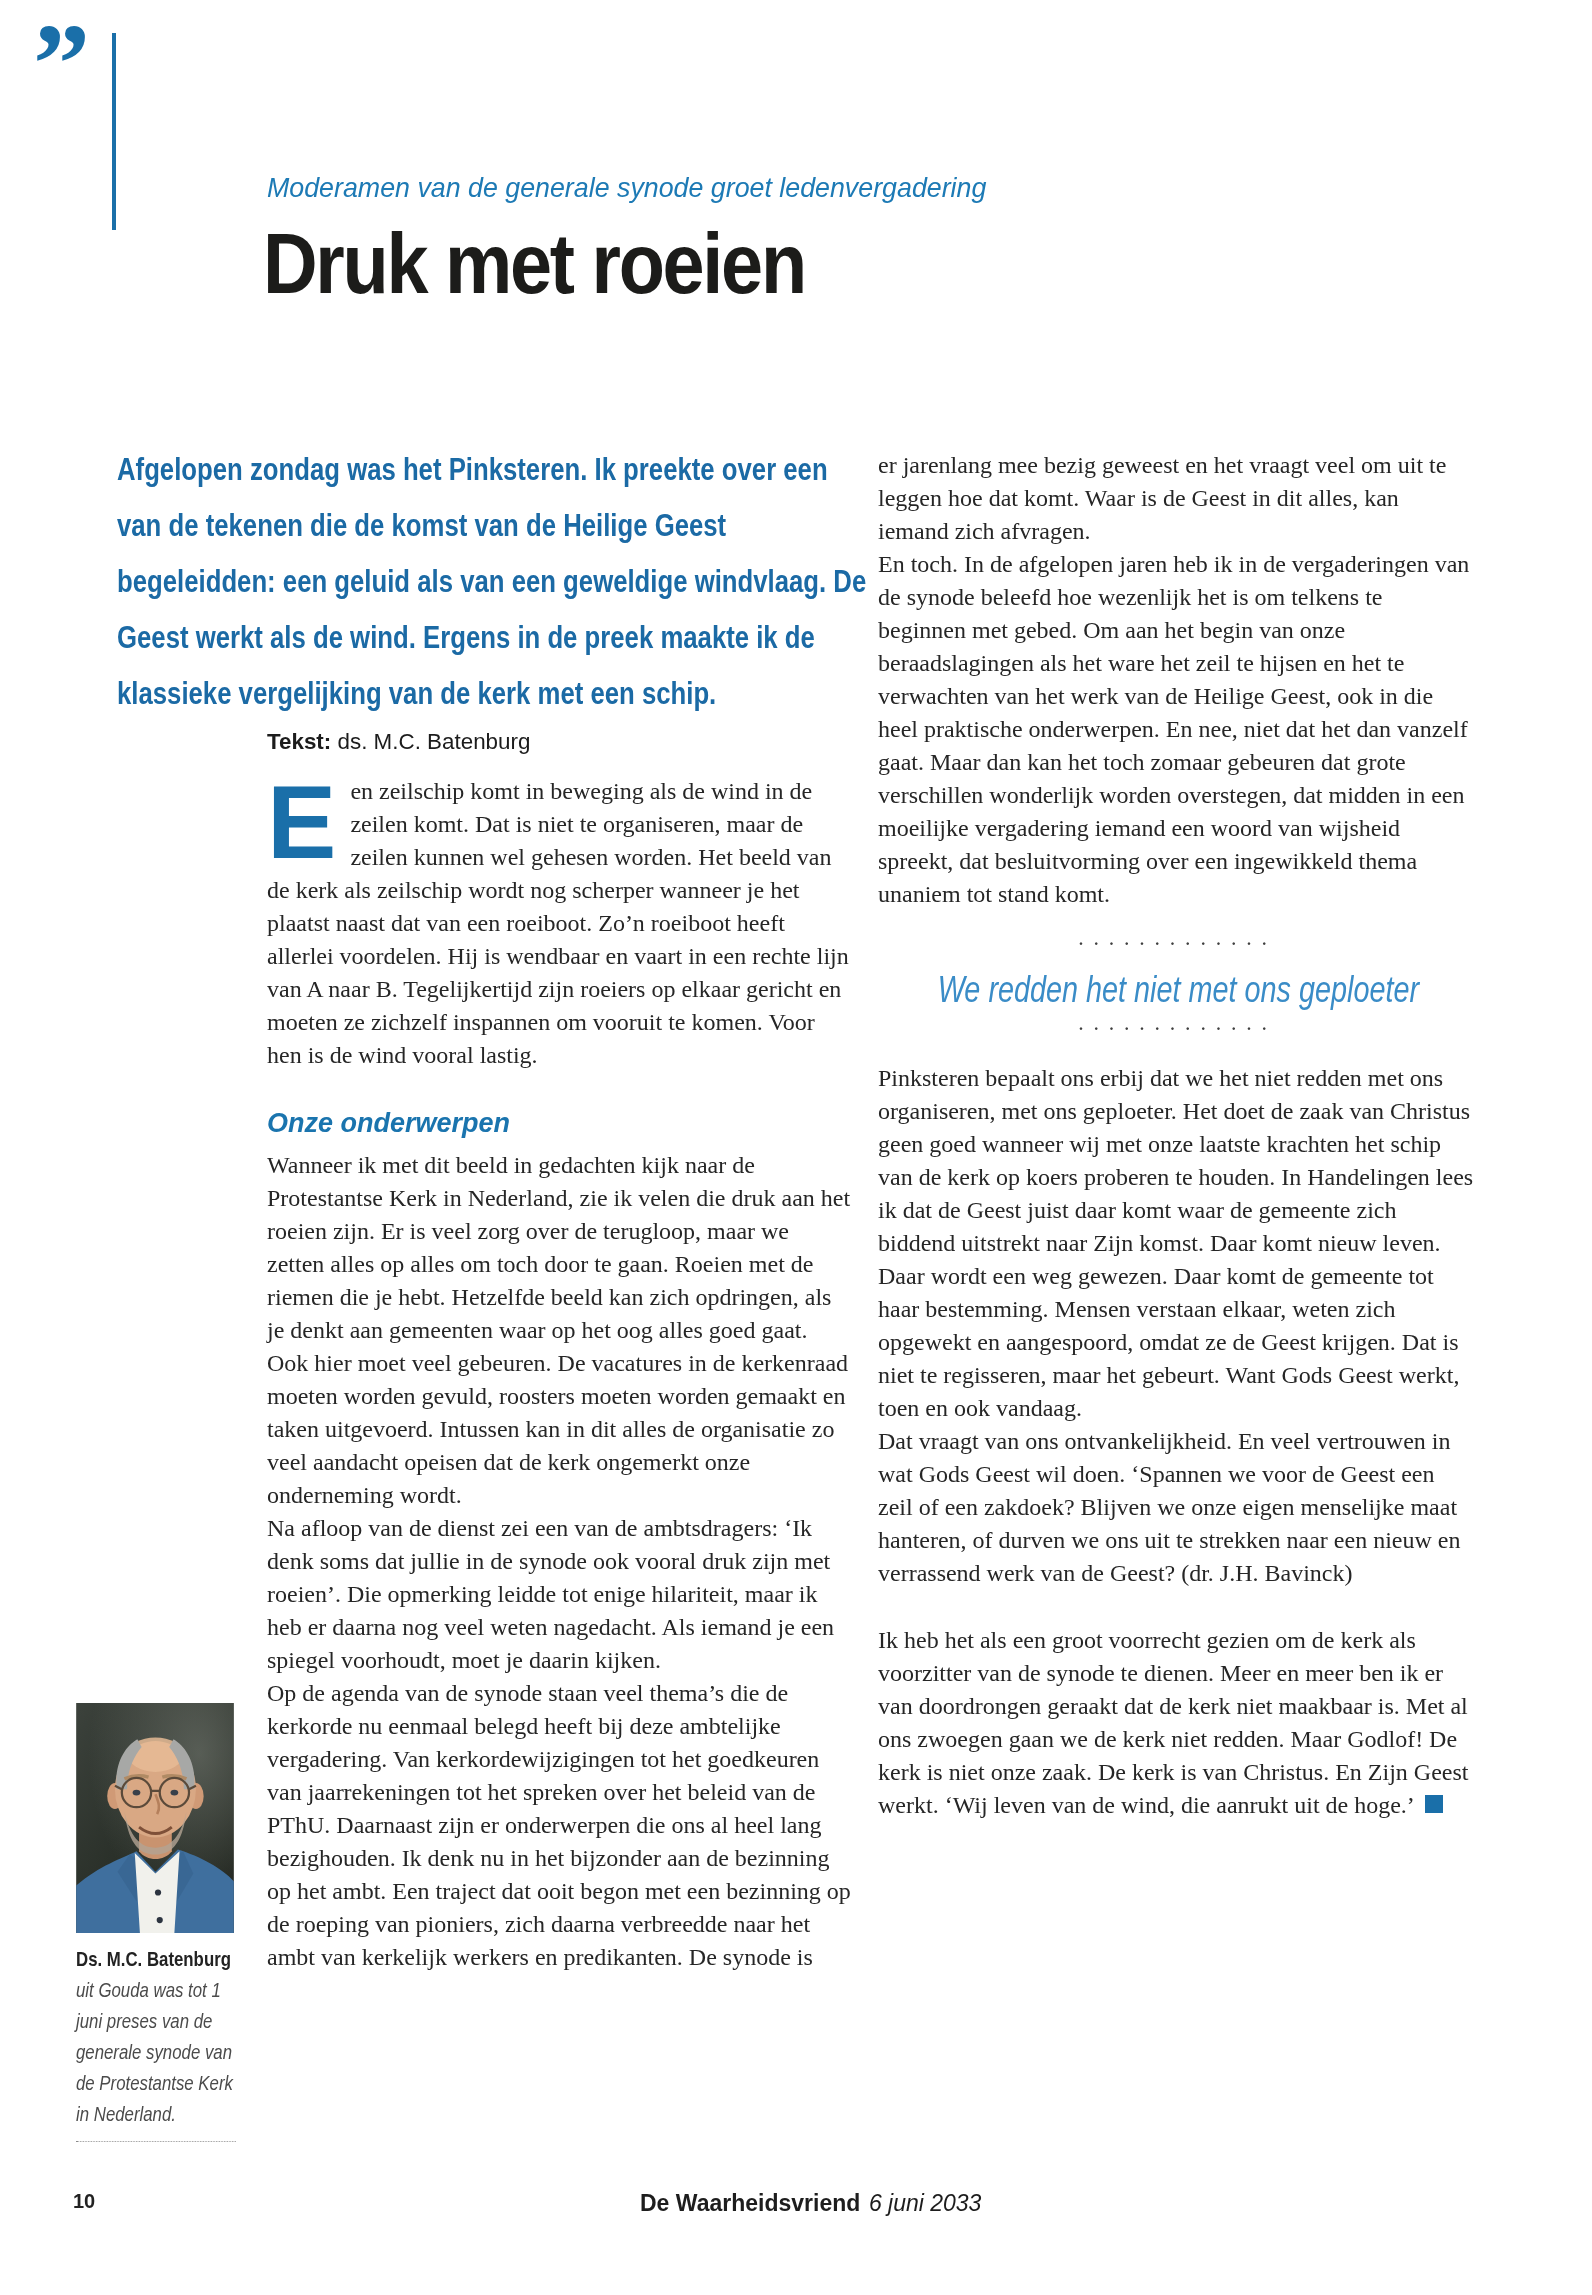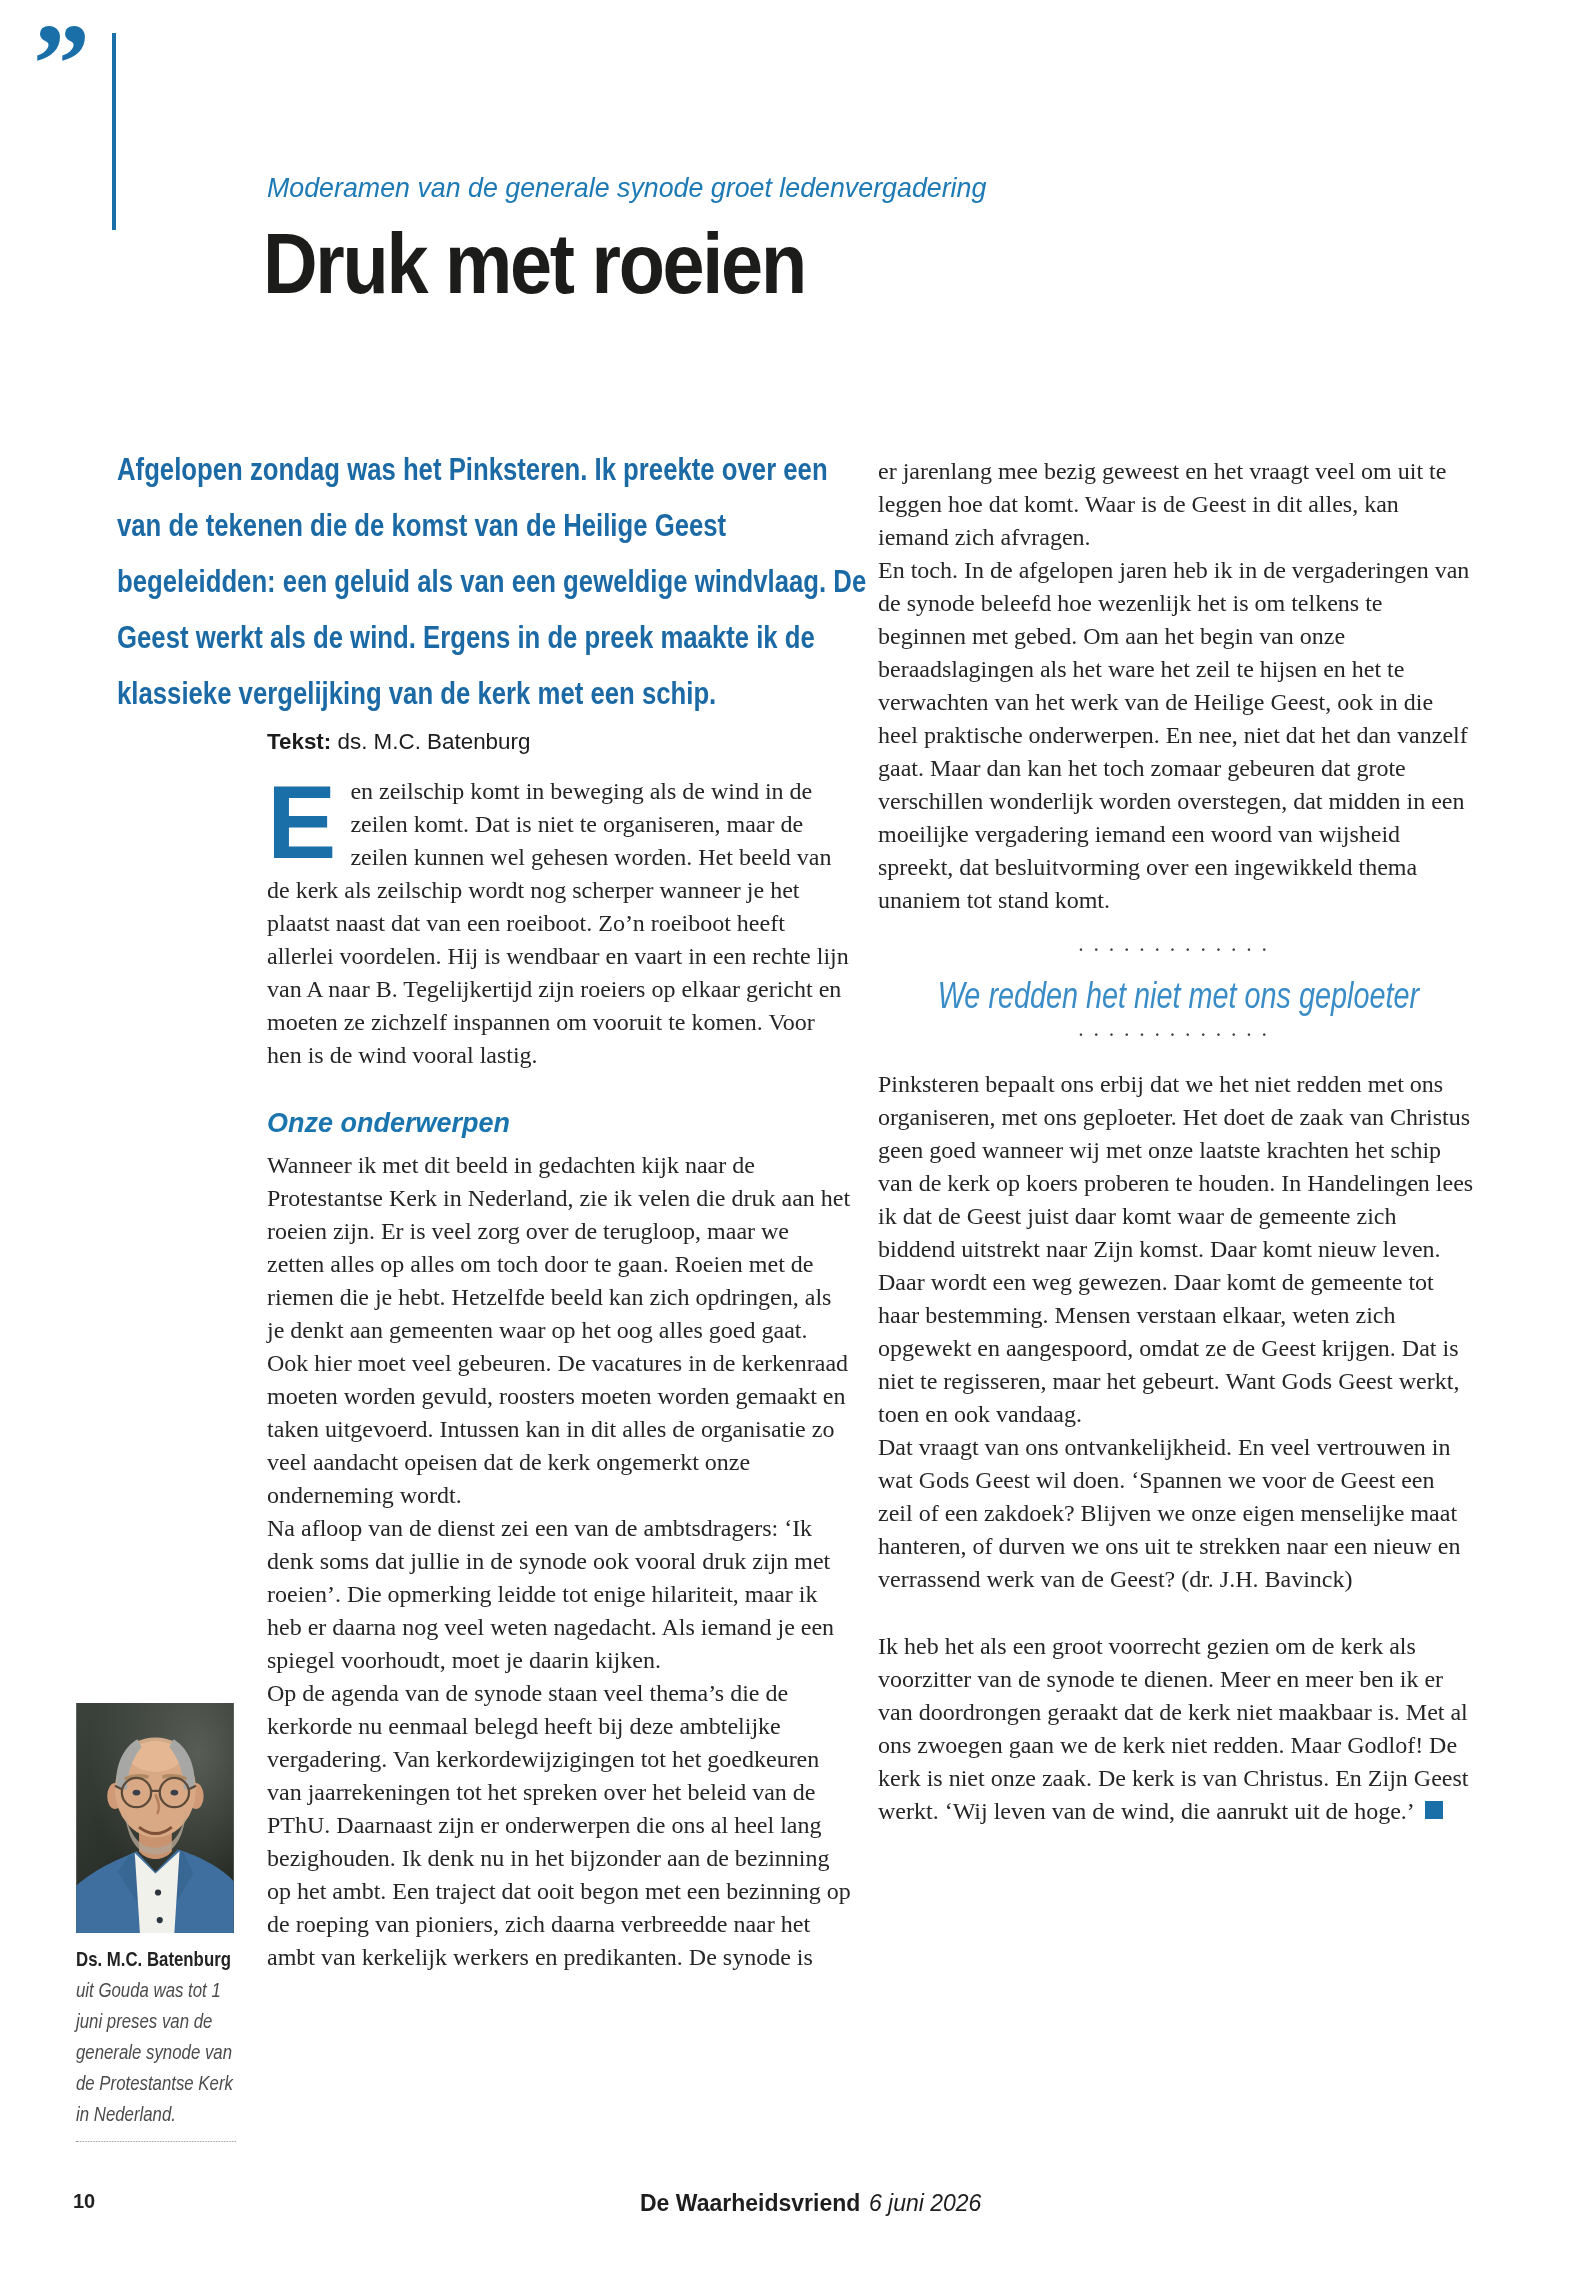--- a/index.html
+++ b/index.html
@@ -39,21 +39,21 @@
   }
   .byline{
     position:absolute; left:267px; top:729px;
     font-family:"Liberation Sans",sans-serif; font-size:22.4px; color:#1c1c1c;
   }
   .byline .lbl{font-weight:700;}
   
   .col{position:absolute; font-size:24px; line-height:33px; color:#262626; text-align:left;}
   .col p{margin:0;}
   .col-left{left:267px; top:775px; width:585px;}
-  .col-right{left:878px; top:449px; width:597px;margin-top:6px;}
+  .col-right{left:878px; top:449px; width:597px;}
   .subhead{
     margin:35px 0 8.6px; font-family:"Liberation Sans",sans-serif;
     font-style:italic; font-weight:700; font-size:27px; color:#1a74ae;
   }
   .col-right .subhead.first{margin-top:26px;}
   .dropcap{
     float:left; font-family:"Liberation Sans",sans-serif; font-weight:700;
     color:#1a6fa9; font-size:104px; line-height:85px; height:93px;
     margin:5.2px 14px 0 0;
   }
@@ -193,17 +193,17 @@
     </svg>
   </figure>
 
   <div class="caption">
     <div class="caption-name">Ds. M.C. Batenburg</div>
     <div class="caption-text">uit Gouda was tot 1 juni preses van de generale synode van de Protestantse Kerk in Nederland.</div>
   </div>
 
   <div class="footer-page">10</div>
   <div class="footer-center">
-    <span class="mag">De Waarheidsvriend</span><span class="date">6 juni 2026</span>
+    <span class="mag">De Waarheidsvriend</span><span class="date">6 juni 2033</span>
   </div>
 
 </div>
 
 
 </body></html>

